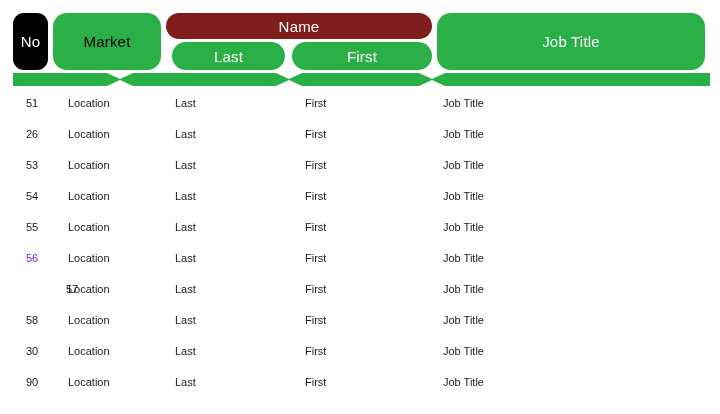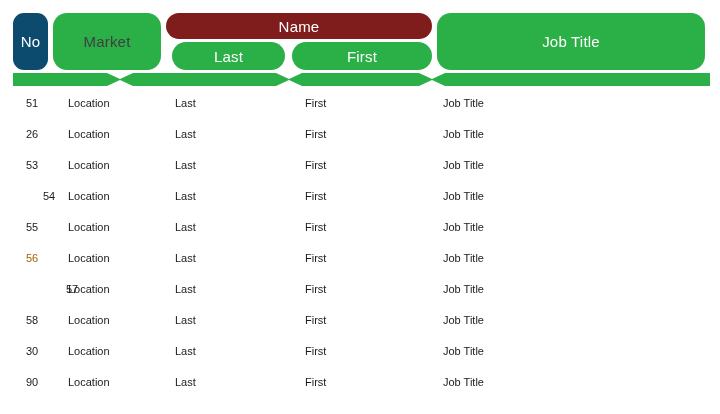--- a/index.html
+++ b/index.html
@@ -81,25 +81,25 @@
   .cell-first   { left: 305px; }
   .cell-job     { left: 443px; }
 </style>
 </head>
 <body style="background: rgb(255, 255, 255);">
 
 <div id="table-root">
 
   <div id="table-header">
 
-    <div class="pill pill-full pill-narrow" style="left: 13px; width: 35px; background: #0c4a6e; color: rgb(255, 255, 255);">
+    <div class="pill pill-full pill-narrow" style="left: 13px; width: 35px; background: #000000; color: rgb(255, 255, 255);">
       <span class="pill-label">No</span>
     </div>
 
-    <div class="pill pill-full" style="left: 53px; width: 108px; background: rgb(43, 175, 71); color: #404040;">
+    <div class="pill pill-full" style="left: 53px; width: 108px; background: rgb(43, 175, 71); color: #000000;">
       <span class="pill-label">Market</span>
     </div>
 
     <div class="pill pill-group" style="left: 166px; width: 266px; background: #7f1d1d; color: rgb(255, 255, 255);">
       <span class="pill-label">Name</span>
     </div>
 
     <div class="pill pill-sub" style="left: 172px; width: 113px; background: rgb(43, 175, 71); color: rgb(255, 255, 255);">
       <span class="pill-label">Last</span>
     </div>
@@ -147,35 +147,35 @@
         <div class="cell cell-job" style="color: rgb(27, 27, 27);">Job Title</div>
       </div>
       <div class="data-row">
         <div class="cell cell-no" style="color: rgb(27, 27, 27);">53</div>
         <div class="cell cell-market" style="color: rgb(27, 27, 27);">Location</div>
         <div class="cell cell-last" style="color: rgb(27, 27, 27);">Last</div>
         <div class="cell cell-first" style="color: rgb(27, 27, 27);">First</div>
         <div class="cell cell-job" style="color: rgb(27, 27, 27);">Job Title</div>
       </div>
       <div class="data-row">
-        <div class="cell cell-no" style="color: rgb(27, 27, 27); margin-left: 17px;">54</div>
+        <div class="cell cell-no" style="color: rgb(27, 27, 27);">54</div>
         <div class="cell cell-market" style="color: rgb(27, 27, 27);">Location</div>
         <div class="cell cell-last" style="color: rgb(27, 27, 27);">Last</div>
         <div class="cell cell-first" style="color: rgb(27, 27, 27);">First</div>
         <div class="cell cell-job" style="color: rgb(27, 27, 27);">Job Title</div>
       </div>
       <div class="data-row">
         <div class="cell cell-no" style="color: rgb(27, 27, 27);">55</div>
         <div class="cell cell-market" style="color: rgb(27, 27, 27);">Location</div>
         <div class="cell cell-last" style="color: rgb(27, 27, 27);">Last</div>
         <div class="cell cell-first" style="color: rgb(27, 27, 27);">First</div>
         <div class="cell cell-job" style="color: rgb(27, 27, 27);">Job Title</div>
       </div>
       <div class="data-row">
-        <div class="cell cell-no" style="color: #a16207;">56</div>
+        <div class="cell cell-no" style="color: #6d28d9;">56</div>
         <div class="cell cell-market" style="color: rgb(27, 27, 27);">Location</div>
         <div class="cell cell-last" style="color: rgb(27, 27, 27);">Last</div>
         <div class="cell cell-first" style="color: rgb(27, 27, 27);">First</div>
         <div class="cell cell-job" style="color: rgb(27, 27, 27);">Job Title</div>
       </div>
       <div class="data-row">
         <div class="cell cell-no" style="color: rgb(27, 27, 27); margin-left: 40px;">57</div>
         <div class="cell cell-market" style="color: rgb(27, 27, 27);">Location</div>
         <div class="cell cell-last" style="color: rgb(27, 27, 27);">Last</div>
         <div class="cell cell-first" style="color: rgb(27, 27, 27);">First</div>

